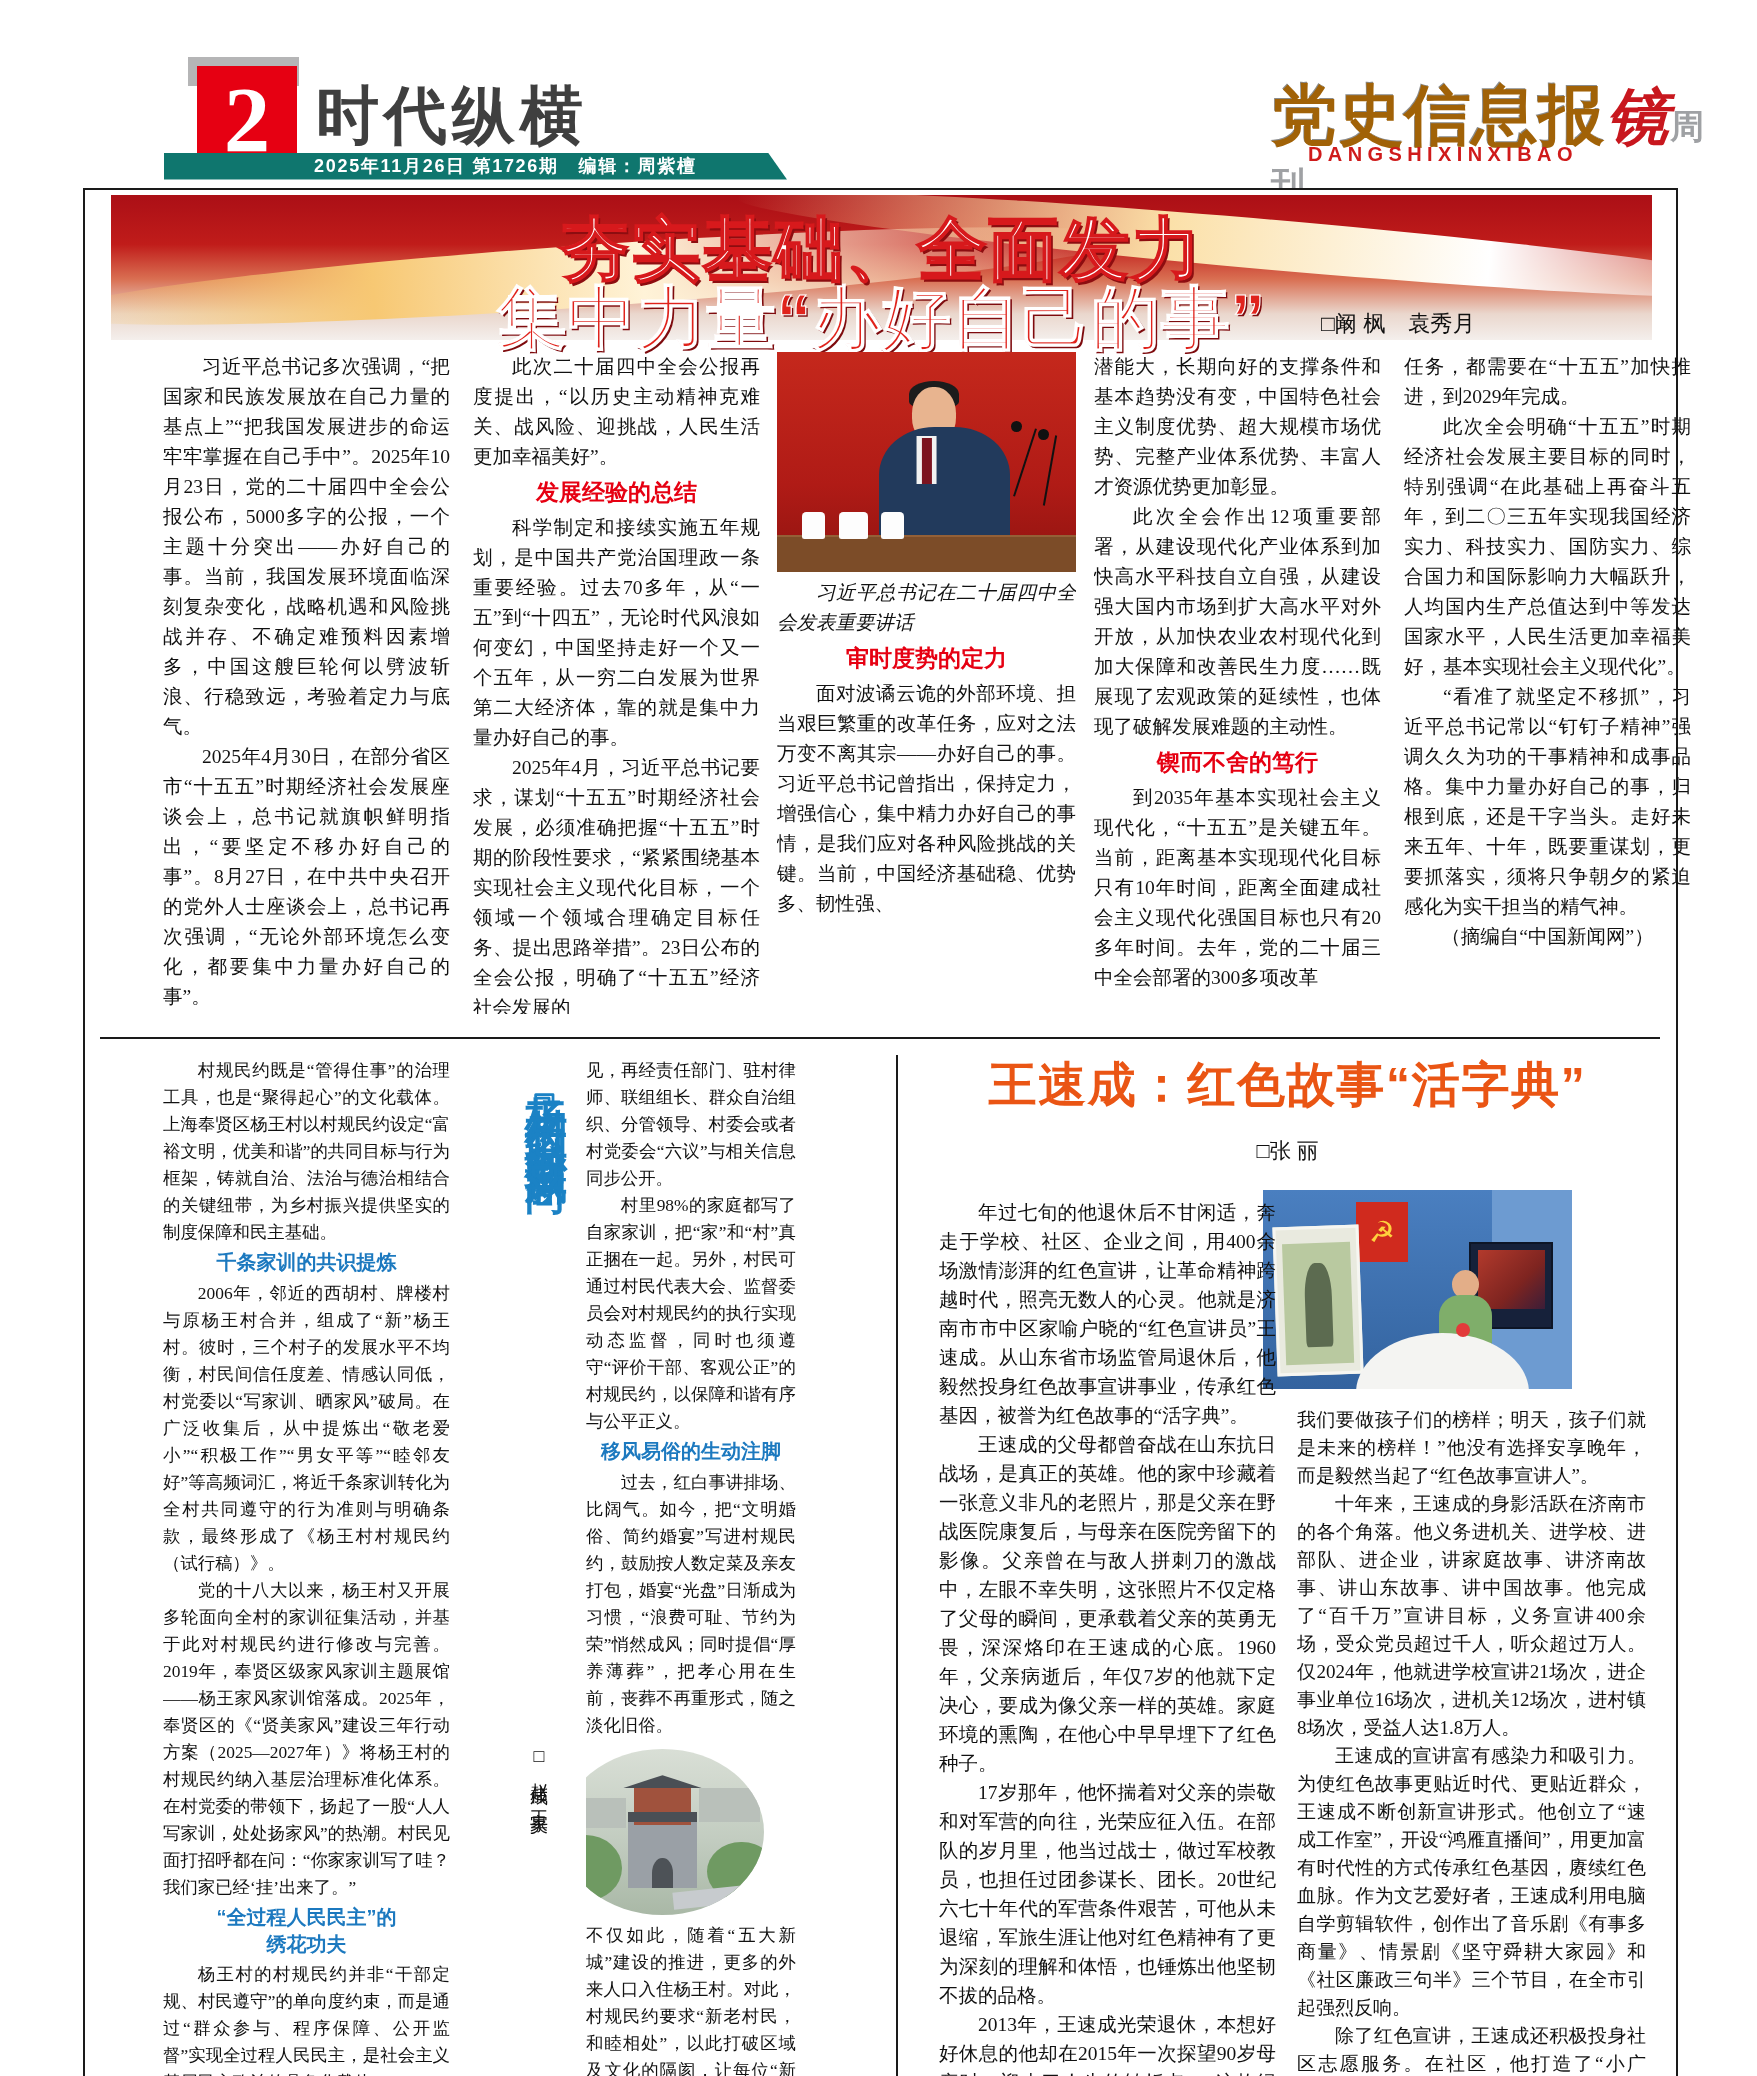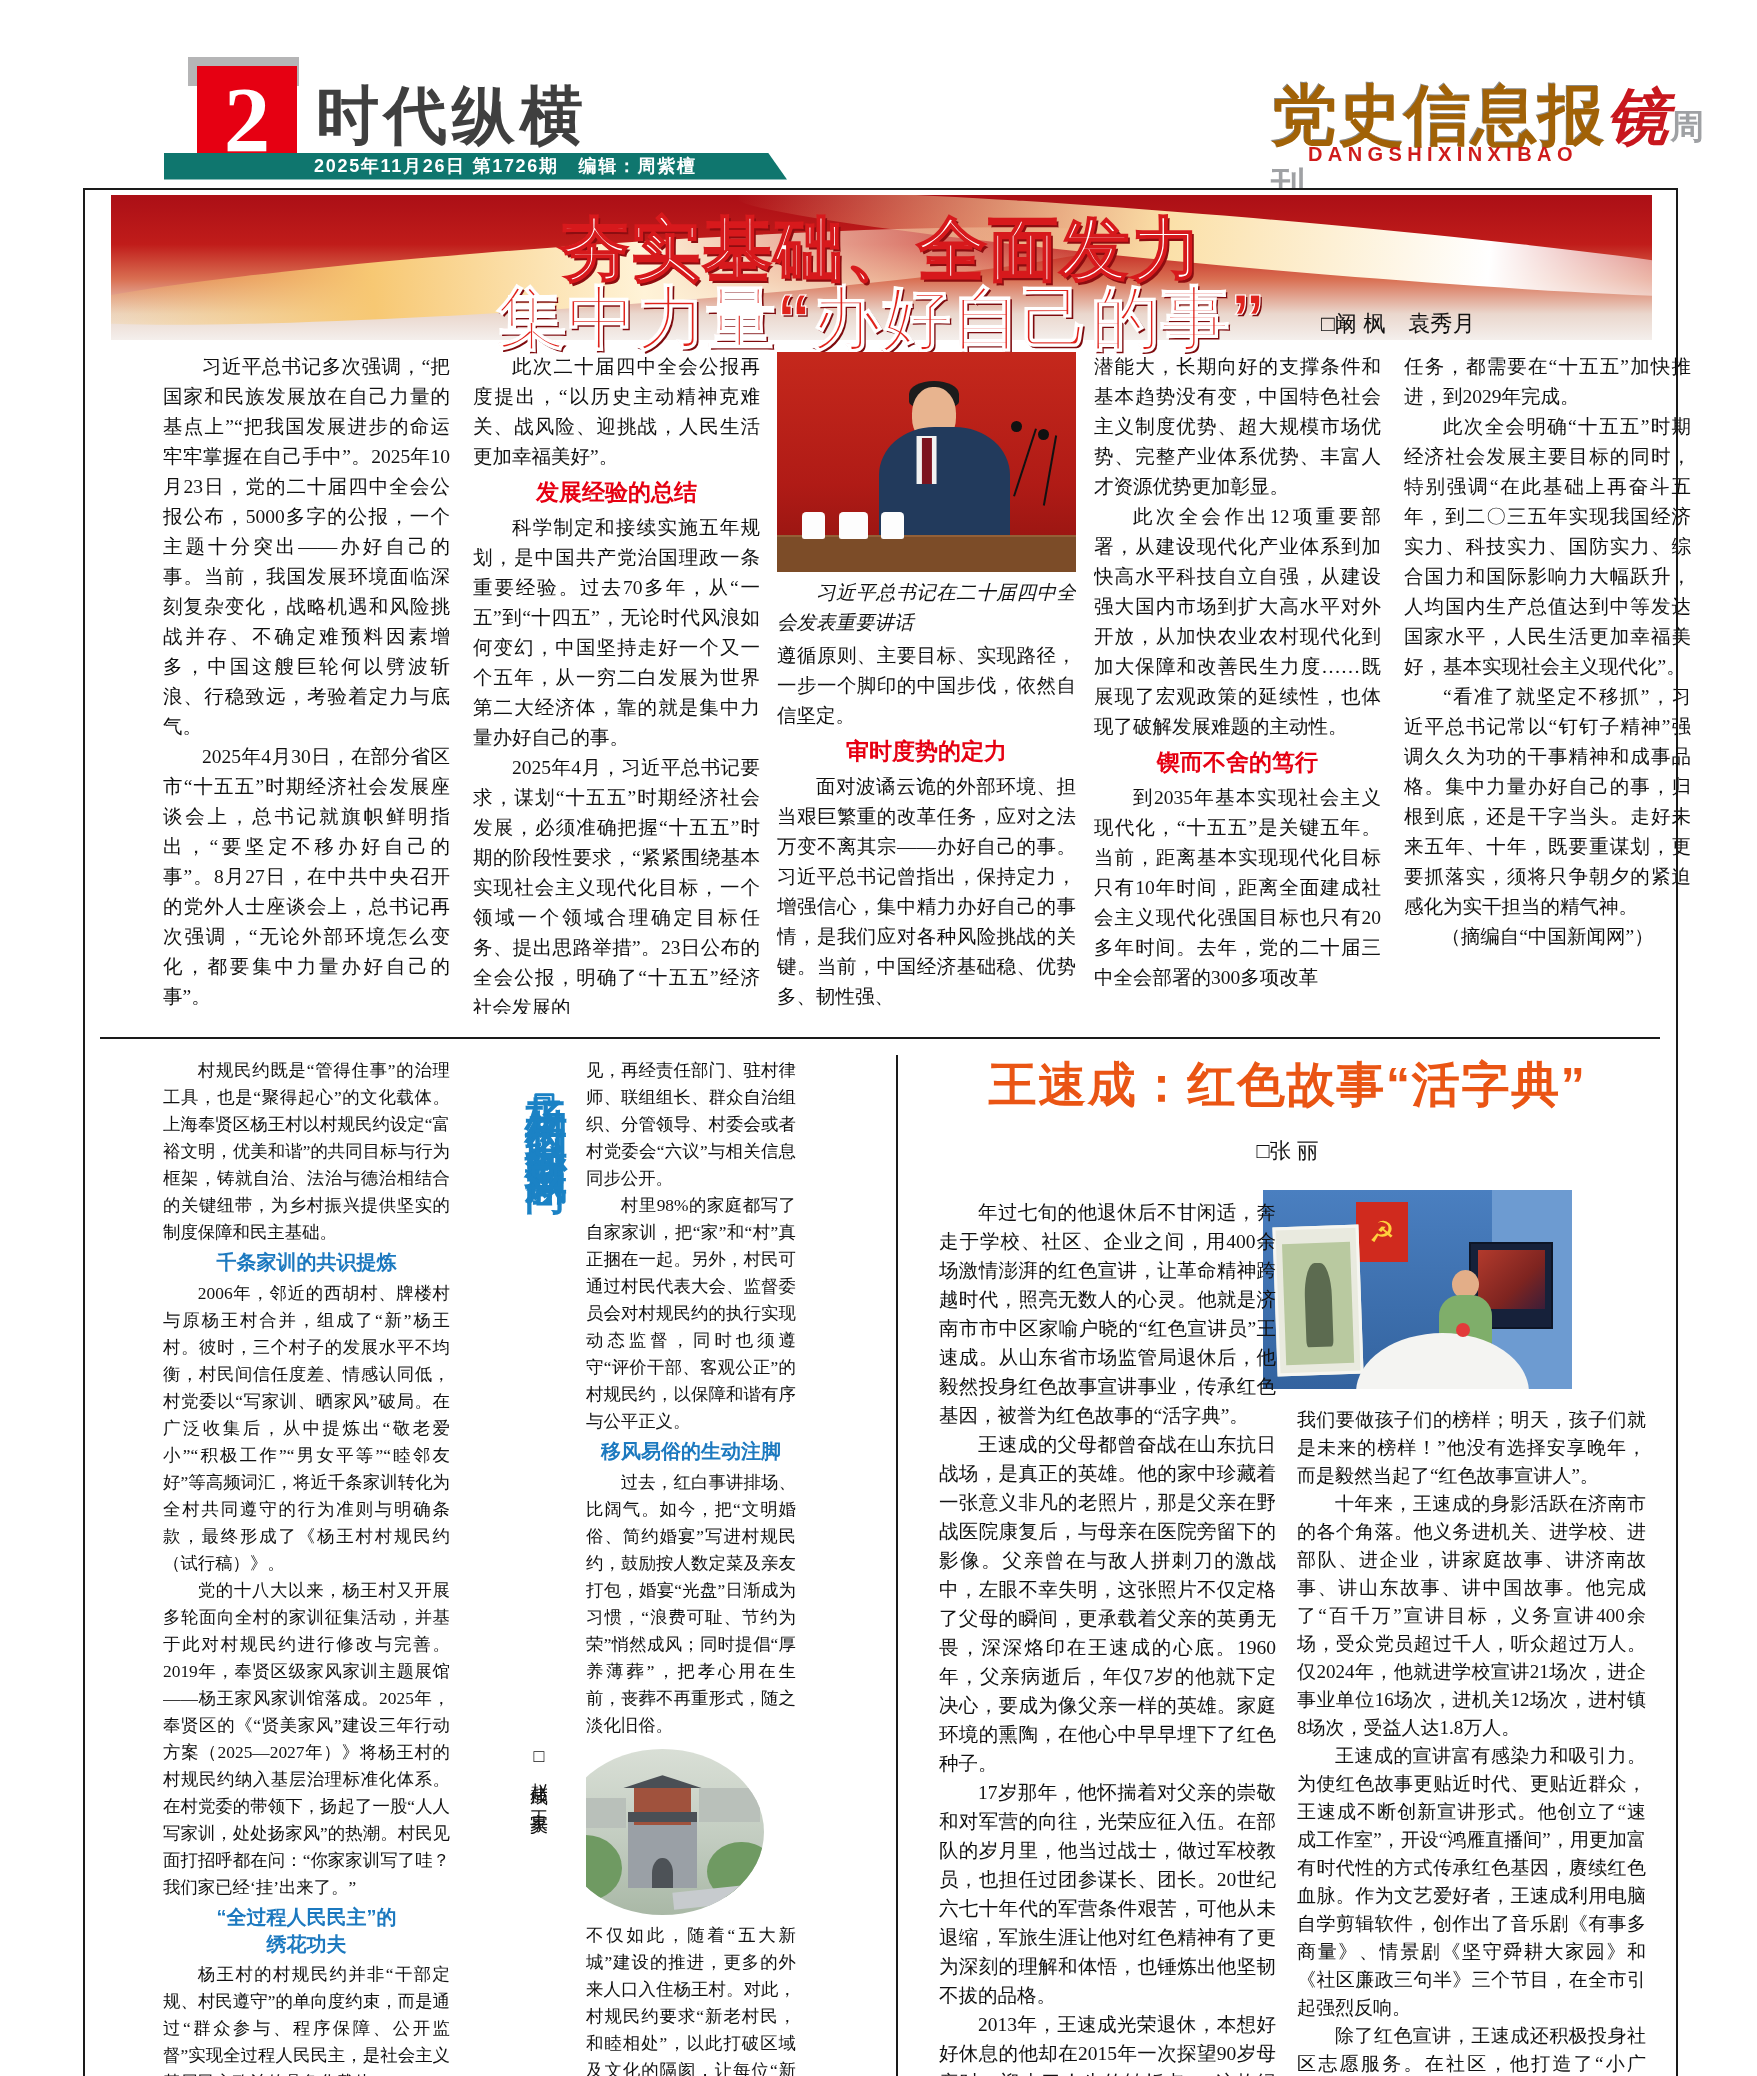--- a/index.html
+++ b/index.html
@@ -178,21 +178,20 @@
       <div id="xi-head"></div>
       <div id="xi-suit"></div>
       <div id="xi-shirt"></div>
       <div id="xi-tie"></div>
       <div id="xi-desk"></div>
       <div class="xi-cup" style="left:25px;"></div>
       <div class="xi-cup" style="left:62px;width:29px;"></div>
       <div class="xi-cup" style="left:104px;"></div>
     </div>
     <div id="xi-caption">习近平总书记在二十届四中全会发表重要讲话</div>
-    <p class="cont">遵循原则、主要目标、实现路径，一步一个脚印的中国步伐，依然自信坚定。</p>
     <div class="sub-red">审时度势的定力</div>
     <p>面对波谲云诡的外部环境、担当艰巨繁重的改革任务，应对之法万变不离其宗——办好自己的事。习近平总书记曾指出，保持定力，增强信心，集中精力办好自己的事情，是我们应对各种风险挑战的关键。当前，中国经济基础稳、优势多、韧性强、</p>
   </div>
   <div class="t-col" style="left:1094px;">
     <p class="cont">潜能大，长期向好的支撑条件和基本趋势没有变，中国特色社会主义制度优势、超大规模市场优势、完整产业体系优势、丰富人才资源优势更加彰显。</p>
     <p>此次全会作出12项重要部署，从建设现代化产业体系到加快高水平科技自立自强，从建设强大国内市场到扩大高水平对外开放，从加快农业农村现代化到加大保障和改善民生力度……既展现了宏观政策的延续性，也体现了破解发展难题的主动性。</p>
     <div class="sub-red">锲而不舍的笃行</div>
     <p>到2035年基本实现社会主义现代化，“十五五”是关键五年。当前，距离基本实现现代化目标只有10年时间，距离全面建成社会主义现代化强国目标也只有20多年时间。去年，党的二十届三中全会部署的300多项改革</p>
   </div>
   <div class="t-col" style="left:1404px;">

